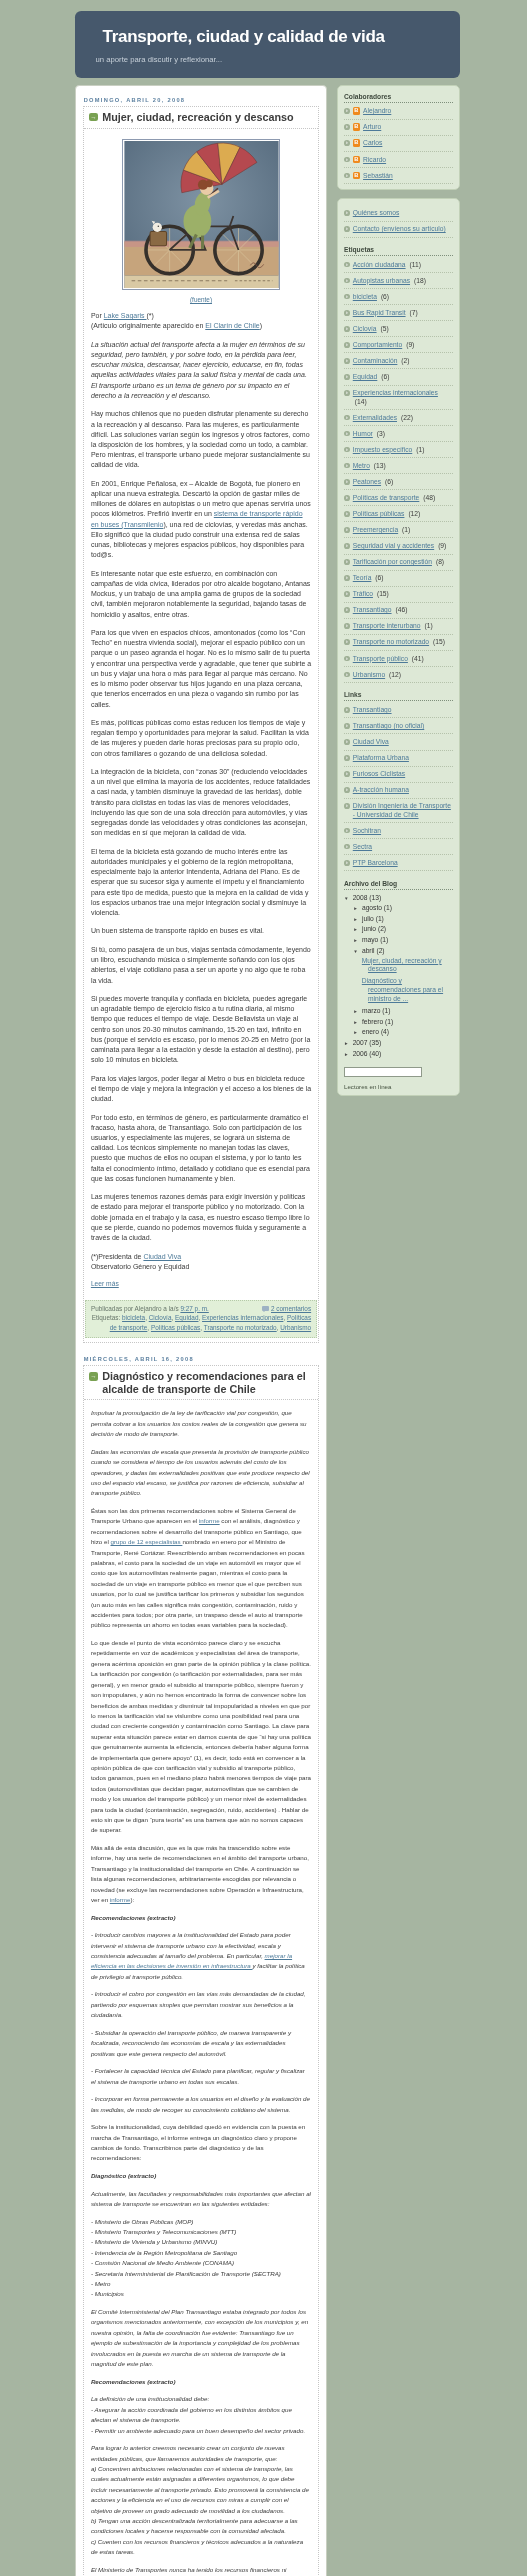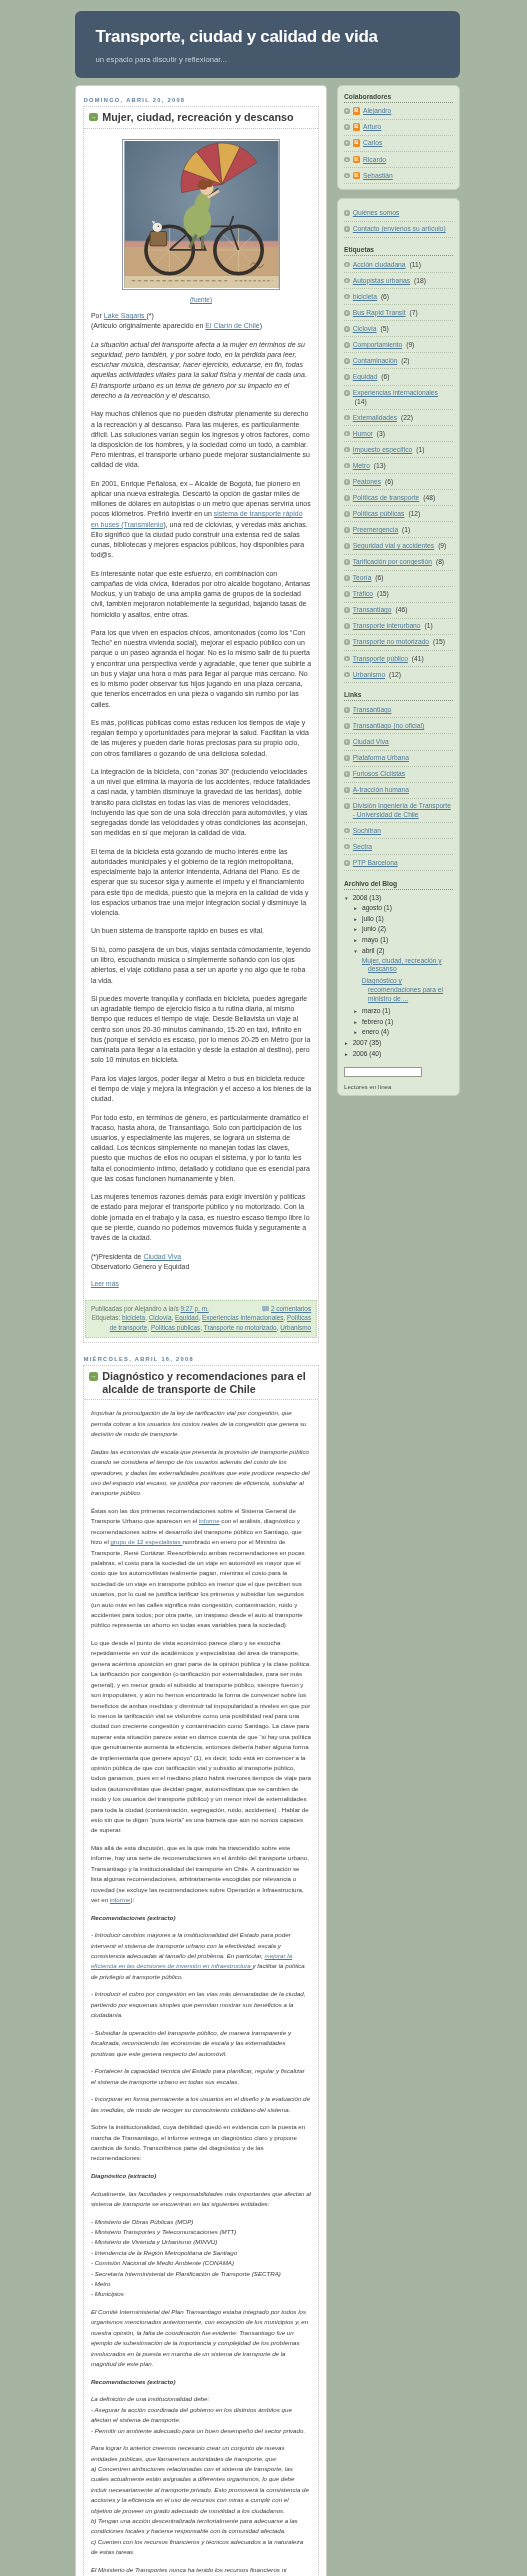--- a/index.html
+++ b/index.html
@@ -9,21 +9,21 @@
     background:#a6b5a1;
     font-family:"Liberation Sans", sans-serif;
     color:#3b3b3b;
   }
   .wrapper { width:385px; margin-left:75px; }
   
   .site-header {
     margin-top:11.3px; height:67px; background:#46586c;
     border-radius:6.2px; padding:15.5px 10.3px 0 20.6px;
   }
-  .site-title { color:#ffffff; font-size:17px; font-weight:bold; letter-spacing:-0.3px; }
+  .site-title { color:#ffffff; font-size:17px; font-weight:bold; letter-spacing:-0.3px;margin-left:7px; }
   .site-subtitle { color:#c7d0d9; font-size:7.7px; margin-top:8.2px; }
   
   .columns { display:flex; align-items:flex-start; gap:9.8px; margin-top:7.2px; }
   .main-col {
     width:252px; min-height:2865px; background:#ffffff;
     border:0.5px solid #c9cfc2; border-radius:4.1px; padding:5.2px 6.7px 7.2px;
   }
   .side-col { width:123px; }
   .side-card {
     background:#dde8d6; border:0.5px solid #c2d1b8; border-radius:5.2px;
@@ -101,21 +101,21 @@
     border:1.5px solid transparent; border-top-color:#9db2c4; }
   .pf-labels { text-align:right; margin-top:1.5px; line-height:1.5; }
 </style>
 </head>
 <body>
 
 <div class="wrapper">
 
   <div class="site-header">
     <div class="site-title">Transporte, ciudad y calidad de vida</div>
-    <div class="site-subtitle">un espacio para discutir y reflexionar...</div>
+    <div class="site-subtitle">un aporte para discutir y reflexionar...</div>
   </div>
 
   <div class="columns">
 
     <div class="main-col">
       <div id="posts">
           <div class="post-block">
             <div class="post-date">DOMINGO, ABRIL 20, 2008</div>
             <div class="post post-large">
               <div class="post-title-row">

